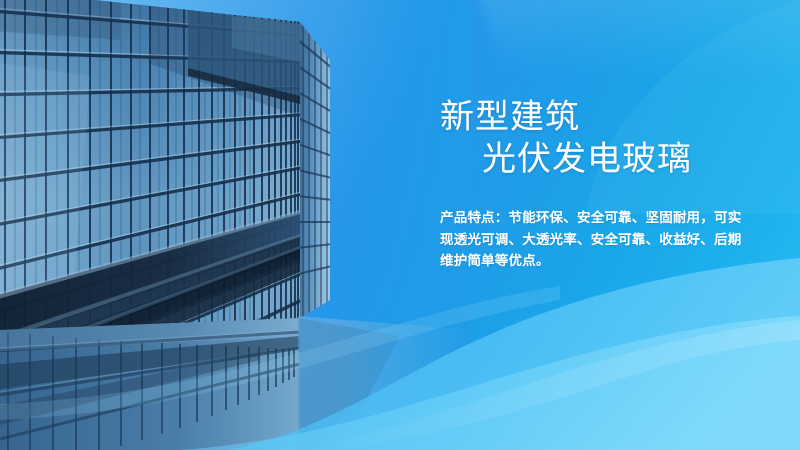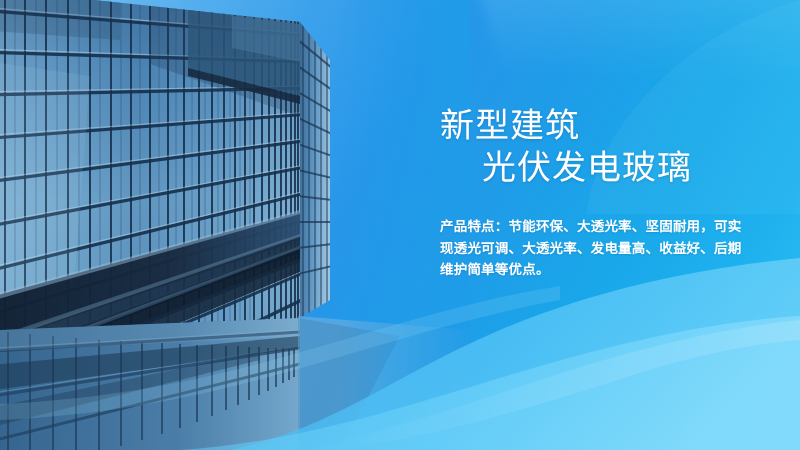--- a/index.html
+++ b/index.html
@@ -61,21 +61,21 @@
   .waves {
     position: absolute;
     inset: 0;
     pointer-events: none;
   }
 
   
   .copy {
     position: absolute;
     left: 440px;
-    top: 104px;
+    top: 95px;
     width: 330px;
     color: #ffffff;
   }
   .headline {
     font-size: 34px;
     line-height: 42px;
     font-weight: 400;
     letter-spacing: 1px;
     margin: 0;
     text-shadow: 0 1px 3px rgba(0,40,80,.18);
@@ -364,16 +364,16 @@
 
     <path d="M 300,450 C 420,426 520,382 640,350 C 710,332 760,324 800,320 L 800,340 C 750,344 690,356 630,376 C 520,412 420,440 330,450 Z" fill="url(#wv3)"></path>
 
     <path d="M 0,404 C 90,400 180,386 280,358 C 380,330 470,300 560,286 L 560,300 C 470,316 380,346 280,374 C 180,402 90,416 0,420 Z" fill="#9bdffb" opacity="0.18"></path>
 
     <path d="M 800,0 C 720,24 660,70 620,128 C 600,158 590,186 586,214 L 800,214 Z" fill="#7fd6fa" opacity="0.10"></path>
   </svg>
 
   <div class="copy">
     <h1 class="headline"><span>新型建筑</span><span class="l2">光伏发电玻璃</span></h1>
-    <p class="desc">产品特点：节能环保、大透光率、坚固耐用，可实现透光可调、大透光率、发电量高、收益好、后期维护简单等优点。</p>
+    <p class="desc">产品特点：节能环保、安全可靠、坚固耐用，可实现透光可调、大透光率、安全可靠、收益好、后期维护简单等优点。</p>
   </div>
 
 </div>
 
 </body></html>

